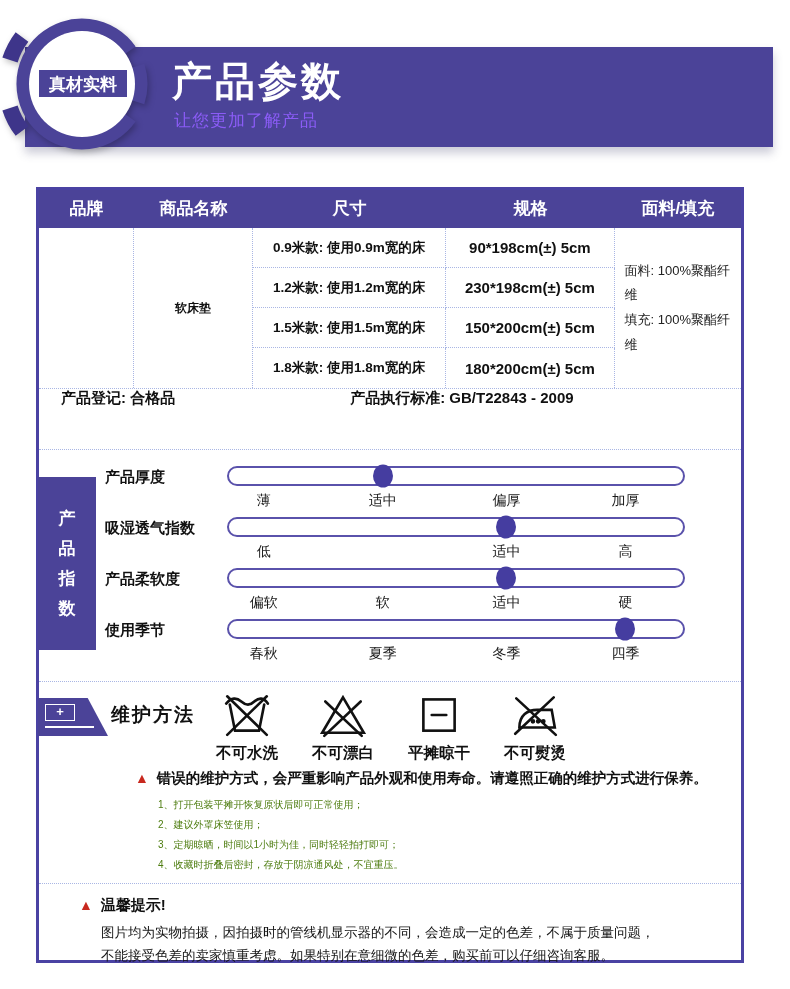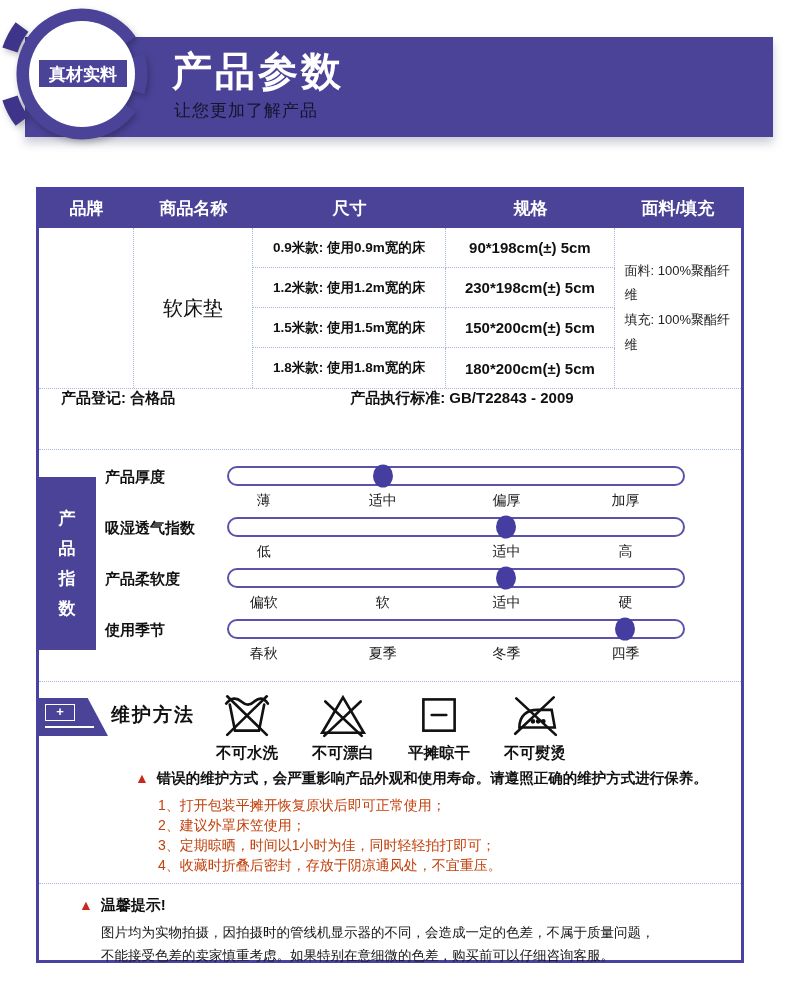--- a/index.html
+++ b/index.html
@@ -1,43 +1,43 @@
 <!DOCTYPE html>
 <html style="--primary: #4b4398; --tdot: #a9b6e4; --trk: #5a52ab; --dotc: #453da0; --red: #c8281e;"><head>
 <meta charset="utf-8">
 <style>
   * { box-sizing: border-box; margin: 0; padding: 0; }
   html,body { background:#fff; }
   body { font-family: "Liberation Sans", "DejaVu Sans", sans-serif; color:#111; }
   .page { position:relative; width:790px; height:989px; background:#fff; overflow:hidden; }
 
   
-  .banner { position:absolute; top:2px; left:0; width:790px; height:152px; }
+  .banner { position:absolute; top:12px; left:0; width:790px; height:152px; }
   .banner-bar { position:absolute; left:25px; top:35px; width:748px; height:100px;
                 background:var(--primary); box-shadow:0 6px 9px rgba(70,70,110,.28); }
   .badge-svg { position:absolute; left:0; top:0; filter:drop-shadow(2px 3px 3px rgba(0,0,0,.25)); }
   .banner-title { position:absolute; left:172px; top:42px; font-size:40px; font-weight:800;
                   color:#fff; letter-spacing:3px; }
-  .banner-subtitle { position:absolute; left:174px; top:97px; font-size:17px; color:#0f172a; letter-spacing:1px; }
+  .banner-subtitle { position:absolute; left:174px; top:97px; font-size:17px; color:#8b5cf6; letter-spacing:1px; }
 
   
   .content-box { position:absolute; left:36px; top:187px; width:708px; height:776px;
                  border:3px solid #4a42a3; background:#fff; }
 
   
   .thead { display:flex; height:38px; background:var(--primary); color:#fff;
            font-size:17px; font-weight:700; align-items:center; text-align:center; }
   .thead .th { line-height:38px; }
   .c1{width:13.5%;} .c2{width:17%;} .c3{width:27.5%;} .c4{width:24%;} .c5{width:18%;}
   .tbody { display:grid; grid-template-columns:13.5% 17% 27.5% 24% 18%; grid-auto-rows:40px; height:160px; }
   .tbody .cell { display:flex; align-items:center; justify-content:center; }
   .dot-r { border-right:1px dotted var(--tdot); }
   .dot-b { border-bottom:1px dotted var(--tdot); }
   .brand-cell { grid-row:1/5; grid-column:1; }
-  .name-cell  { grid-row:1/5; grid-column:2; font-size:20px; font-weight:400; }
+  .name-cell  { grid-row:1/5; grid-column:2; font-size:12px; font-weight:700; }
   .size-cell  { font-size:13.5px; font-weight:700; }
   .spec-cell  { font-size:15px; font-weight:700; }
   .material-cell { grid-row:1/5; grid-column:5; flex-direction:column; align-items:flex-start;
                    justify-content:center; padding-left:10px; font-size:13px; line-height:1.9; color:#222; }
 
   
   .reg-row { height:62px; border-top:1px dotted var(--tdot); border-bottom:1px dotted var(--tdot);
              display:flex; align-items:flex-start; font-size:15px; font-weight:700; }
   .reg-grade { margin-left:22px; }
   .reg-standard { margin-left:175px; }
@@ -66,21 +66,21 @@
   .flag-plus-box { position:absolute; left:7px; top:6px; width:30px; height:17px; border:1.5px solid #fff;
                    color:#fff; font-size:13px; line-height:14px; text-align:center; font-weight:700; }
   .flag-line { position:absolute; left:7px; top:28px; width:49px; height:1.5px; background:#fff; }
   .maint-title { position:absolute; left:72px; top:20px; font-size:19px; font-weight:800; letter-spacing:2px; }
   .icons-row { display:flex; gap:24px; padding-top:6px; margin-left:172px; }
   .icon-group { width:72px; text-align:center; }
   .icon-group svg { display:block; margin:0 auto; }
   .icon-caption { font-size:15.5px; font-weight:700; margin-top:3px; white-space:nowrap; }
   .warn-line { margin:5px 0 0 96px; font-size:14.5px; font-weight:700; color:#111; }
   .tri { color:var(--red); font-size:14px; margin-right:8px; }
-  .maint-list { margin:7px 0 0 119px; font-size:14px; line-height:20px; color:#c2410c; }
+  .maint-list { margin:7px 0 0 119px; font-size:10px; line-height:20px; color:#4d7c0f; }
 
   
   .tips-section { padding:12px 0 0 40px; }
   .tips-title { font-size:15px; font-weight:800; }
   .tips-body { margin:6px 0 0 22px; font-size:13.5px; line-height:23px; color:#151515; }
 </style>
 </head>
 <body>
 
 <div class="page">

